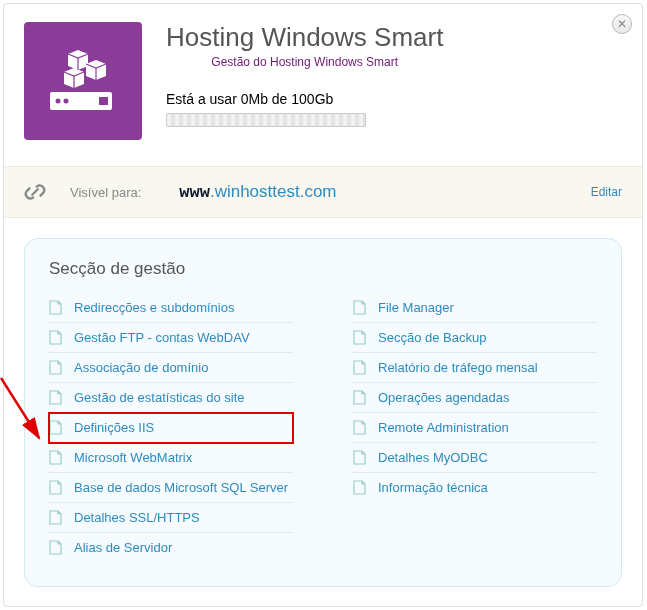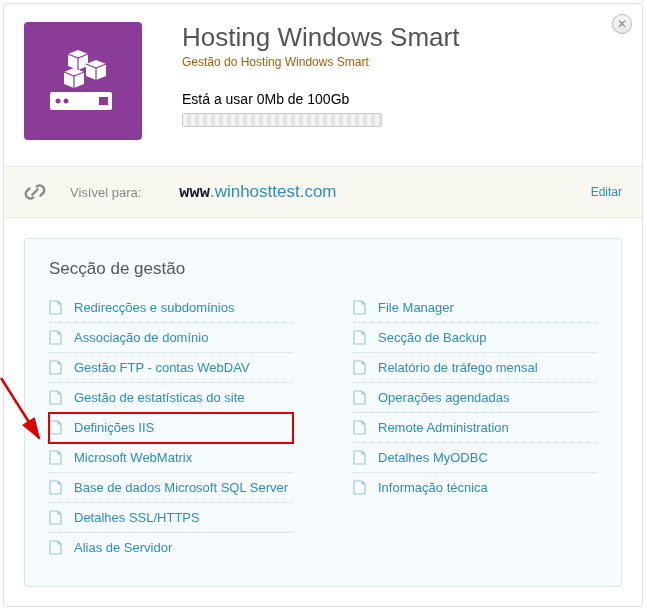--- a/index.html
+++ b/index.html
@@ -32,43 +32,44 @@
       display: flex;
       align-items: center;
       justify-content: center;
       cursor: pointer;
       color: #888;
       font-size: 12px;
       font-family: Arial;
     }
     .header {
       display: flex;
-      gap: 40px;
+      gap: 24px;
       padding: 18px 20px 26px 20px;
     }
     .icon-tile {
       width: 118px;
       height: 118px;
       background: #8A3C98;
       border-radius: 4px;
       display: flex;
       align-items: center;
       justify-content: center;
       flex-shrink: 0;
     }
     .header-text h1 {
       font-size: 26px;
       font-weight: 400;
       color: #555;
       margin-bottom: 2px;
     }
     .header-text .sub {
-      color: #a16207;
+      color: #701a75;
       font-size: 12px;
       margin-bottom: 22px;
+      text-align: center;
     }
     .usage-text {
       color: #000000;
       font-size: 14px;
       margin-bottom: 6px;
     }
     .progress {
       width: 200px;
       height: 14px;
       border: 1px solid #ccc;
@@ -102,21 +103,21 @@
     .edit-link {
       margin-left: auto;
       color: #2e8bbf;
       font-size: 12px;
       cursor: pointer;
     }
     .mgmt {
       margin: 20px;
       background: #f5fbfe;
       border: 1px solid #d3e9f1;
-      border-radius: 3px;
+      border-radius: 14px;
       padding: 20px 24px 24px 24px;
       position: relative;
     }
     .mgmt h2 {
       color: #555;
       font-size: 17px;
       font-weight: 400;
       margin-bottom: 14px;
     }
     .columns {
@@ -217,27 +218,27 @@
         <div class="item">
             <svg class="file-icon" viewBox="0 0 13 15">
               <path fill="none" stroke="#9cc" stroke-width="1.2" d="M1 1h8l3 3v10H1zM9 1v3h3"></path>
             </svg>
             <a>Redirecções e subdomínios</a>
           </div>
         <div class="item">
             <svg class="file-icon" viewBox="0 0 13 15">
               <path fill="none" stroke="#9cc" stroke-width="1.2" d="M1 1h8l3 3v10H1zM9 1v3h3"></path>
             </svg>
+            <a>Gestão FTP - contas WebDAV</a>
+          </div>
+        <div class="item">
+            <svg class="file-icon" viewBox="0 0 13 15">
+              <path fill="none" stroke="#9cc" stroke-width="1.2" d="M1 1h8l3 3v10H1zM9 1v3h3"></path>
+            </svg>
             <a>Associação de domínio</a>
-          </div>
-        <div class="item">
-            <svg class="file-icon" viewBox="0 0 13 15">
-              <path fill="none" stroke="#9cc" stroke-width="1.2" d="M1 1h8l3 3v10H1zM9 1v3h3"></path>
-            </svg>
-            <a>Gestão FTP - contas WebDAV</a>
           </div>
         <div class="item">
             <svg class="file-icon" viewBox="0 0 13 15">
               <path fill="none" stroke="#9cc" stroke-width="1.2" d="M1 1h8l3 3v10H1zM9 1v3h3"></path>
             </svg>
             <a>Gestão de estatísticas do site</a>
           </div>
         <div class="item highlight">
             <svg class="file-icon" viewBox="0 0 13 15">
               <path fill="none" stroke="#9cc" stroke-width="1.2" d="M1 1h8l3 3v10H1zM9 1v3h3"></path>

